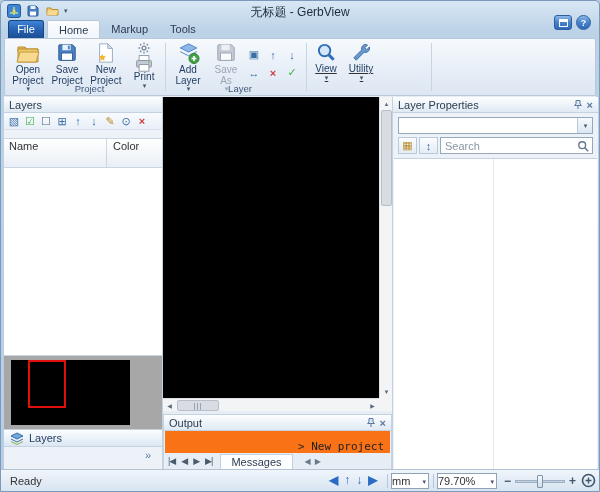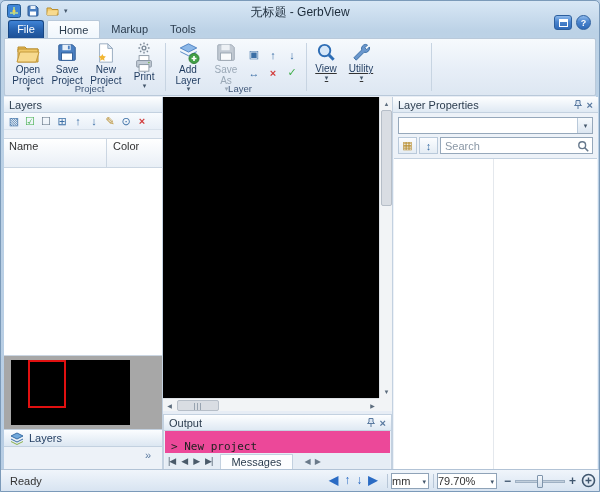--- a/index.html
+++ b/index.html
@@ -82,22 +82,22 @@
   .scorner{position:absolute;left:378px;top:397px;width:13px;height:13px;background:#f2f4f6;}
   .sbtn{position:absolute;display:flex;align-items:center;justify-content:center;width:13px;height:13px;
         font-size:6px;color:#5d6d7e;}
   .vthumb{position:absolute;left:1px;top:13px;width:11px;height:96px;background:#d9dde3;border:1px solid #b6bec8;border-radius:2px;}
   .hthumb{position:absolute;left:14px;top:1px;width:42px;height:11px;background:#d9dde3;border:1px solid #b6bec8;border-radius:2px;}
   .hgrip{position:absolute;left:50%;top:2px;margin-left:-4px;width:8px;height:7px;
          background:repeating-linear-gradient(90deg,#98a4b1 0 1px,transparent 1px 3px);}
 
   
   .opanel{position:absolute;left:162px;top:413px;width:229px;height:57px;background:#ecf1f8;border:1px solid #c3d1e0;}
-  .obody{position:absolute;left:1px;right:1px;top:16px;height:23px;background:#ec4899;
-         font-family:"DejaVu Sans Mono",monospace;font-size:11px;color:#222;padding:9px 6px;}
+  .obody{position:absolute;left:1px;right:1px;top:16px;height:23px;background:#f97316;
+         font-family:"DejaVu Sans Mono",monospace;font-size:11px;color:#222;padding:9px 6px;text-align:right;}
   .otabs{position:absolute;left:1px;right:1px;bottom:1px;height:16px;display:flex;align-items:center;
          background:#e6edf5;font-size:9px;color:#4a5a6a;}
   .onav{padding:0 3px;letter-spacing:-1px;}
   .mtab{background:#fdfeff;border:1px solid #c3d1e0;border-bottom:none;height:15px;line-height:14px;
         padding:0 10px;margin-left:5px;font-size:11px;color:#2b3c4e;}
   .tscroll{margin-left:12px;display:flex;gap:4px;font-size:8px;color:#6a7a8a;}
 
   
   .rpanel{position:absolute;left:391px;top:96px;width:206px;height:374px;background:#edf2f8;border-left:1px solid #c3d1e0;}
   .combo{position:absolute;left:5px;right:5px;top:20px;height:17px;background:#fff;border:1px solid #96a8bb;}

